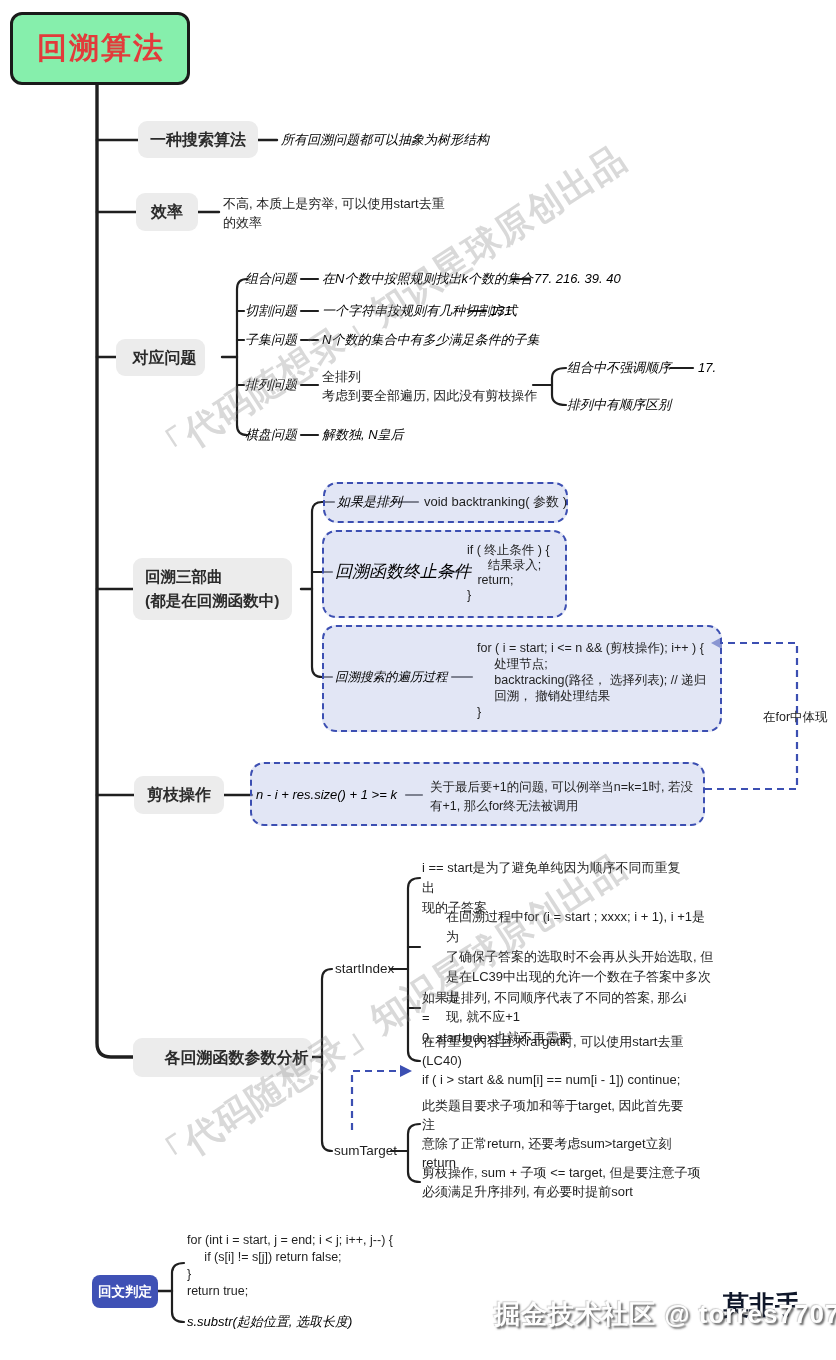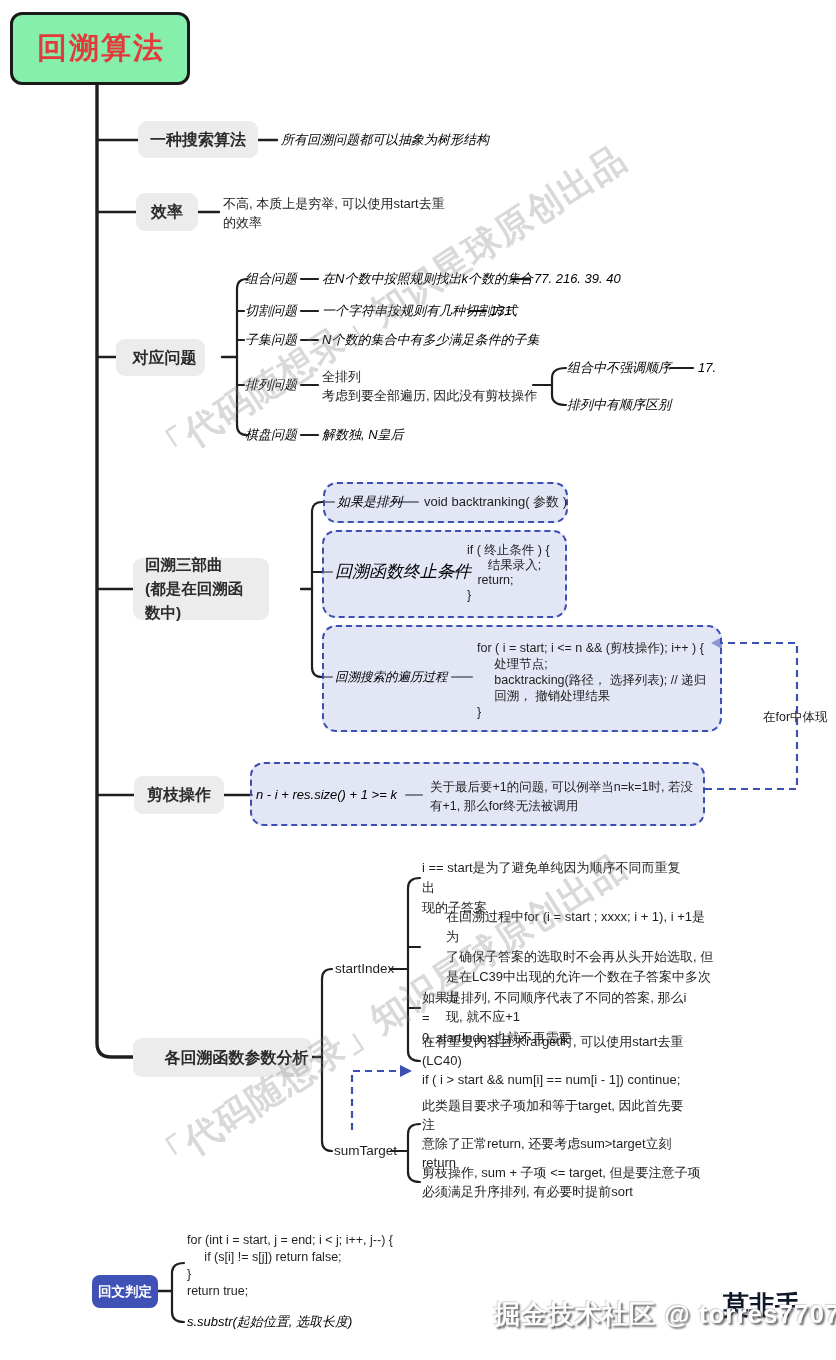--- a/index.html
+++ b/index.html
@@ -138,21 +138,21 @@
   <div class="abs lbl" style="left:245px;top:376px;">排列问题</div>
   <div class="abs note" style="left:322px;top:367px;width:220px;">全排列
 考虑到要全部遍历, 因此没有剪枝操作</div>
   <div class="abs lbl" style="left:567px;top:359px;">组合中不强调顺序</div>
   <div class="abs lbl" style="left:698px;top:359px;">17.</div>
   <div class="abs lbl" style="left:567px;top:396px;">排列中有顺序区别</div>
 
   <div class="abs lbl" style="left:245px;top:426px;">棋盘问题</div>
   <div class="abs lbl" style="left:322px;top:426px;">解数独, N皇后</div>
 
-  <div class="abs gnode" style="left:133px;top:558px;width:136px;height:62px;padding:0 12px;justify-content:flex-start;font-size:15.5px;">回溯三部曲
+  <div class="abs gnode" style="left:133px;top:558px;width:159px;height:62px;padding:0 12px;justify-content:flex-start;font-size:15.5px;">回溯三部曲
 (都是在回溯函数中)</div>
 
   <div class="dbox" style="left:323px;top:482px;width:245px;height:41px;"></div>
   <div class="abs lbl" style="left:337px;top:493px;">如果是排列</div>
   <div class="abs code" style="left:424px;top:494px;font-size:13px;">void backtranking( 参数 )</div>
 
   <div class="dbox" style="left:322px;top:530px;width:245px;height:88px;"></div>
   <div class="abs lbl" style="left:335px;top:563px;font-size:17px;">回溯函数终止条件</div>
   <div class="abs code" style="left:467px;top:543px;line-height:15px;">if ( 终止条件 ) {
       结果录入;

